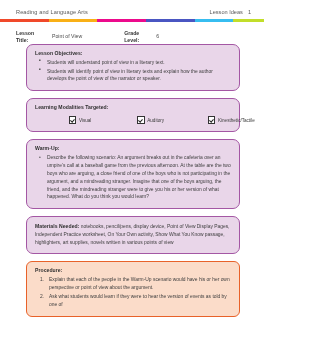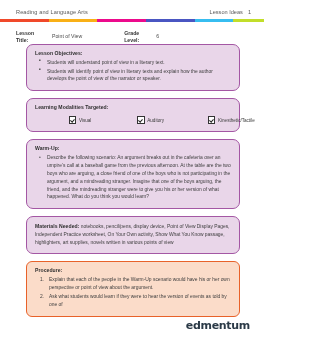--- a/index.html
+++ b/index.html
@@ -178,17 +178,14 @@
   </div>
 
   <div class="box orange">
     <div class="box-title">Procedure:</div>
     <ol class="num">
       <li>Explain that each of the people in the Warm-Up scenario would have his or her own perspective or point of view about the argument.</li>
       <li>Ask what students would learn if they were to hear the version of events as told by one of</li>
     </ol>
   </div>
 
-  <div class="footer">
-    <div class="logo">edmentum</div>
-  </div>
 
 </div>
 
 </body></html>

